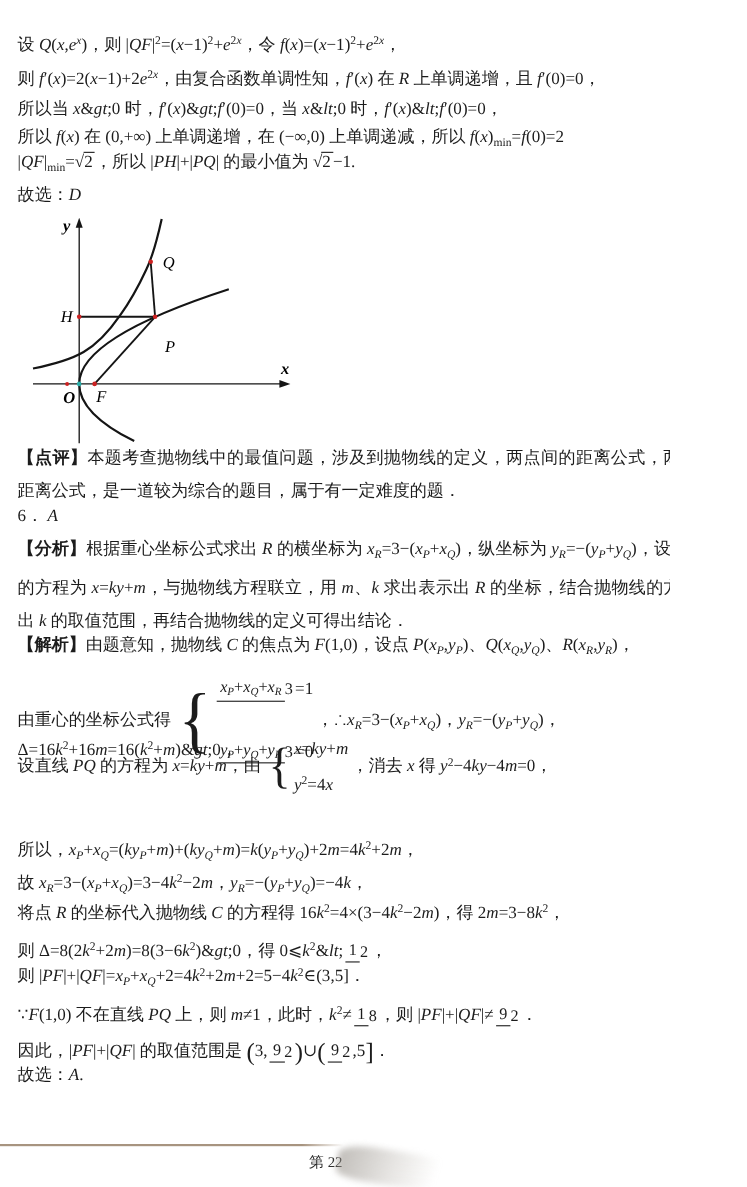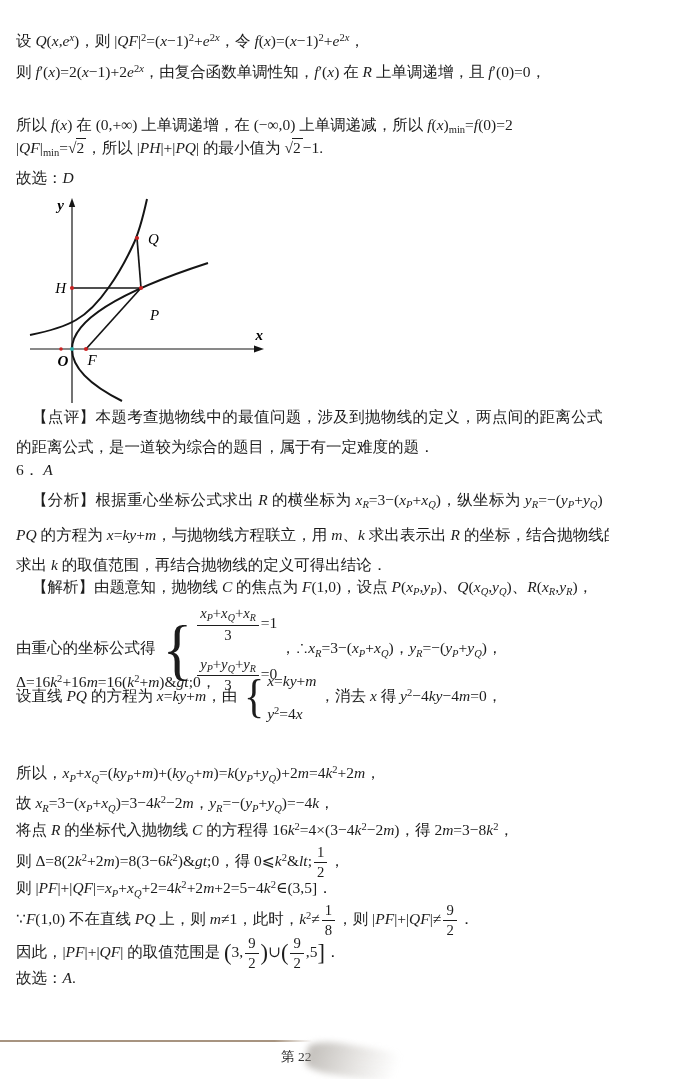--- a/index.html
+++ b/index.html
@@ -1,25 +1,25 @@
 <!DOCTYPE html>
 <html><head>
 <meta charset="utf-8">
 <style>
   html,body{margin:0;padding:0;background:#ffffff;}
   .page{position:relative;width:609px;height:1079px;background:#ffffff;overflow:hidden;
         font-family:"Liberation Serif","DejaVu Serif",serif;color:#1c1c1c;}
   .mline{position:absolute;left:16px;white-space:nowrap;font-size:15.5px;line-height:26px;}
   .para{position:absolute;left:16px;width:650px;font-size:15.5px;line-height:30px;text-align:justify;}
-  .blabel{font-weight:400;margin-left:16px;}
+  .blabel{font-weight:700;}
   i{font-family:"Liberation Serif","DejaVu Serif",serif;font-style:italic;}
   sub{font-size:0.68em;vertical-align:-0.32em;}
   sup{font-size:0.68em;vertical-align:0.5em;}
-  .frac{display:inline-flex;flex-direction:column;align-items:center;vertical-align:middle;
-        margin:4px 2px;font-size:0.95em;line-height:1.15;}
+  .frac{display:inline-flex;align-items:center;vertical-align:middle;
+        margin:16px 2px;font-size:0.95em;line-height:1.15;}
   .frac .num{border-bottom:1.2px solid #1c1c1c;padding:0 3px 1px 3px;}
   .frac .den{padding-top:1px;}
   .sqrt{white-space:nowrap;}
   .sqrt .sgn{letter-spacing:-1px;}
   .sqrt .rad{border-top:1.3px solid #1c1c1c;padding:0 2px 0 1px;}
   .cases{display:inline-flex;align-items:center;vertical-align:middle;margin:0 3px;}
   .cases .brace{line-height:0.9;font-weight:400;margin-right:3px;transform:scaleY(1.08);}
   .cases.tall .brace{font-size:62px;}
   .cases.small .brace{font-size:42px;}
   .cases .rows{display:inline-block;}
@@ -37,20 +37,21 @@
       background:linear-gradient(100deg,rgba(140,134,126,0.55) 0%,rgba(170,164,156,0.28) 45%,rgba(255,255,255,0) 78%);
       border-radius:40% 60% 70% 30%;filter:blur(3px);transform:rotate(9deg);}
 </style>
 </head>
 <body>
 
 <div class="page">
 
   <div class="mline" style="top:25px">设 <i>Q</i>(<i>x</i>,<i>e</i><sup><i>x</i></sup>)，则 |<i>QF</i>|<sup>2</sup>=(<i>x</i>−1)<sup>2</sup>+<i>e</i><sup>2<i>x</i></sup>，令 <i>f</i>(<i>x</i>)=(<i>x</i>−1)<sup>2</sup>+<i>e</i><sup>2<i>x</i></sup>，</div>
   <div class="mline" style="top:56px">则 <i>f</i>′(<i>x</i>)=2(<i>x</i>−1)+2<i>e</i><sup>2<i>x</i></sup>，由复合函数单调性知，<i>f</i>′(<i>x</i>) 在 <i>R</i> 上单调递增，且 <i>f</i>′(0)=0，</div>
+  <div class="mline" style="top:87px">所以当 <i>x</i>&amp;<i>gt</i>;0 时，<i>f</i>′(<i>x</i>)&amp;<i>gt</i>;<i>f</i>′(0)=0，当 <i>x</i>&amp;<i>lt</i>;0 时，<i>f</i>′(<i>x</i>)&amp;<i>lt</i>;<i>f</i>′(0)=0，</div>
   <div class="mline" style="top:112px">所以 <i>f</i>(<i>x</i>) 在 (0,+∞) 上单调递增，在 (−∞,0) 上单调递减，所以 <i>f</i>(<i>x</i>)<sub>min</sub>=<i>f</i>(0)=2</div>
   <div class="mline" style="top:135px">|<i>QF</i>|<sub>min</sub>=<span class="sqrt"><span class="sgn">√</span><span class="rad">2</span></span>，所以 |<i>PH</i>|+|<i>PQ</i>| 的最小值为 <span class="sqrt"><span class="sgn">√</span><span class="rad">2</span></span>−1.</div>
   <div class="mline" style="top:165px">故选：<i>D</i></div>
 
   <div class="figure-wrap">
     <svg width="245" height="218" viewBox="0 0 245 218">
 
       <line x1="46" y1="210" x2="46" y2="12" stroke="#151515" stroke-width="1.2"></line>
       <polygon points="46,5 42.8,14 49.2,14" fill="#151515"></polygon>
       <line x1="4" y1="156" x2="231" y2="156" stroke="#151515" stroke-width="1.2"></line>

